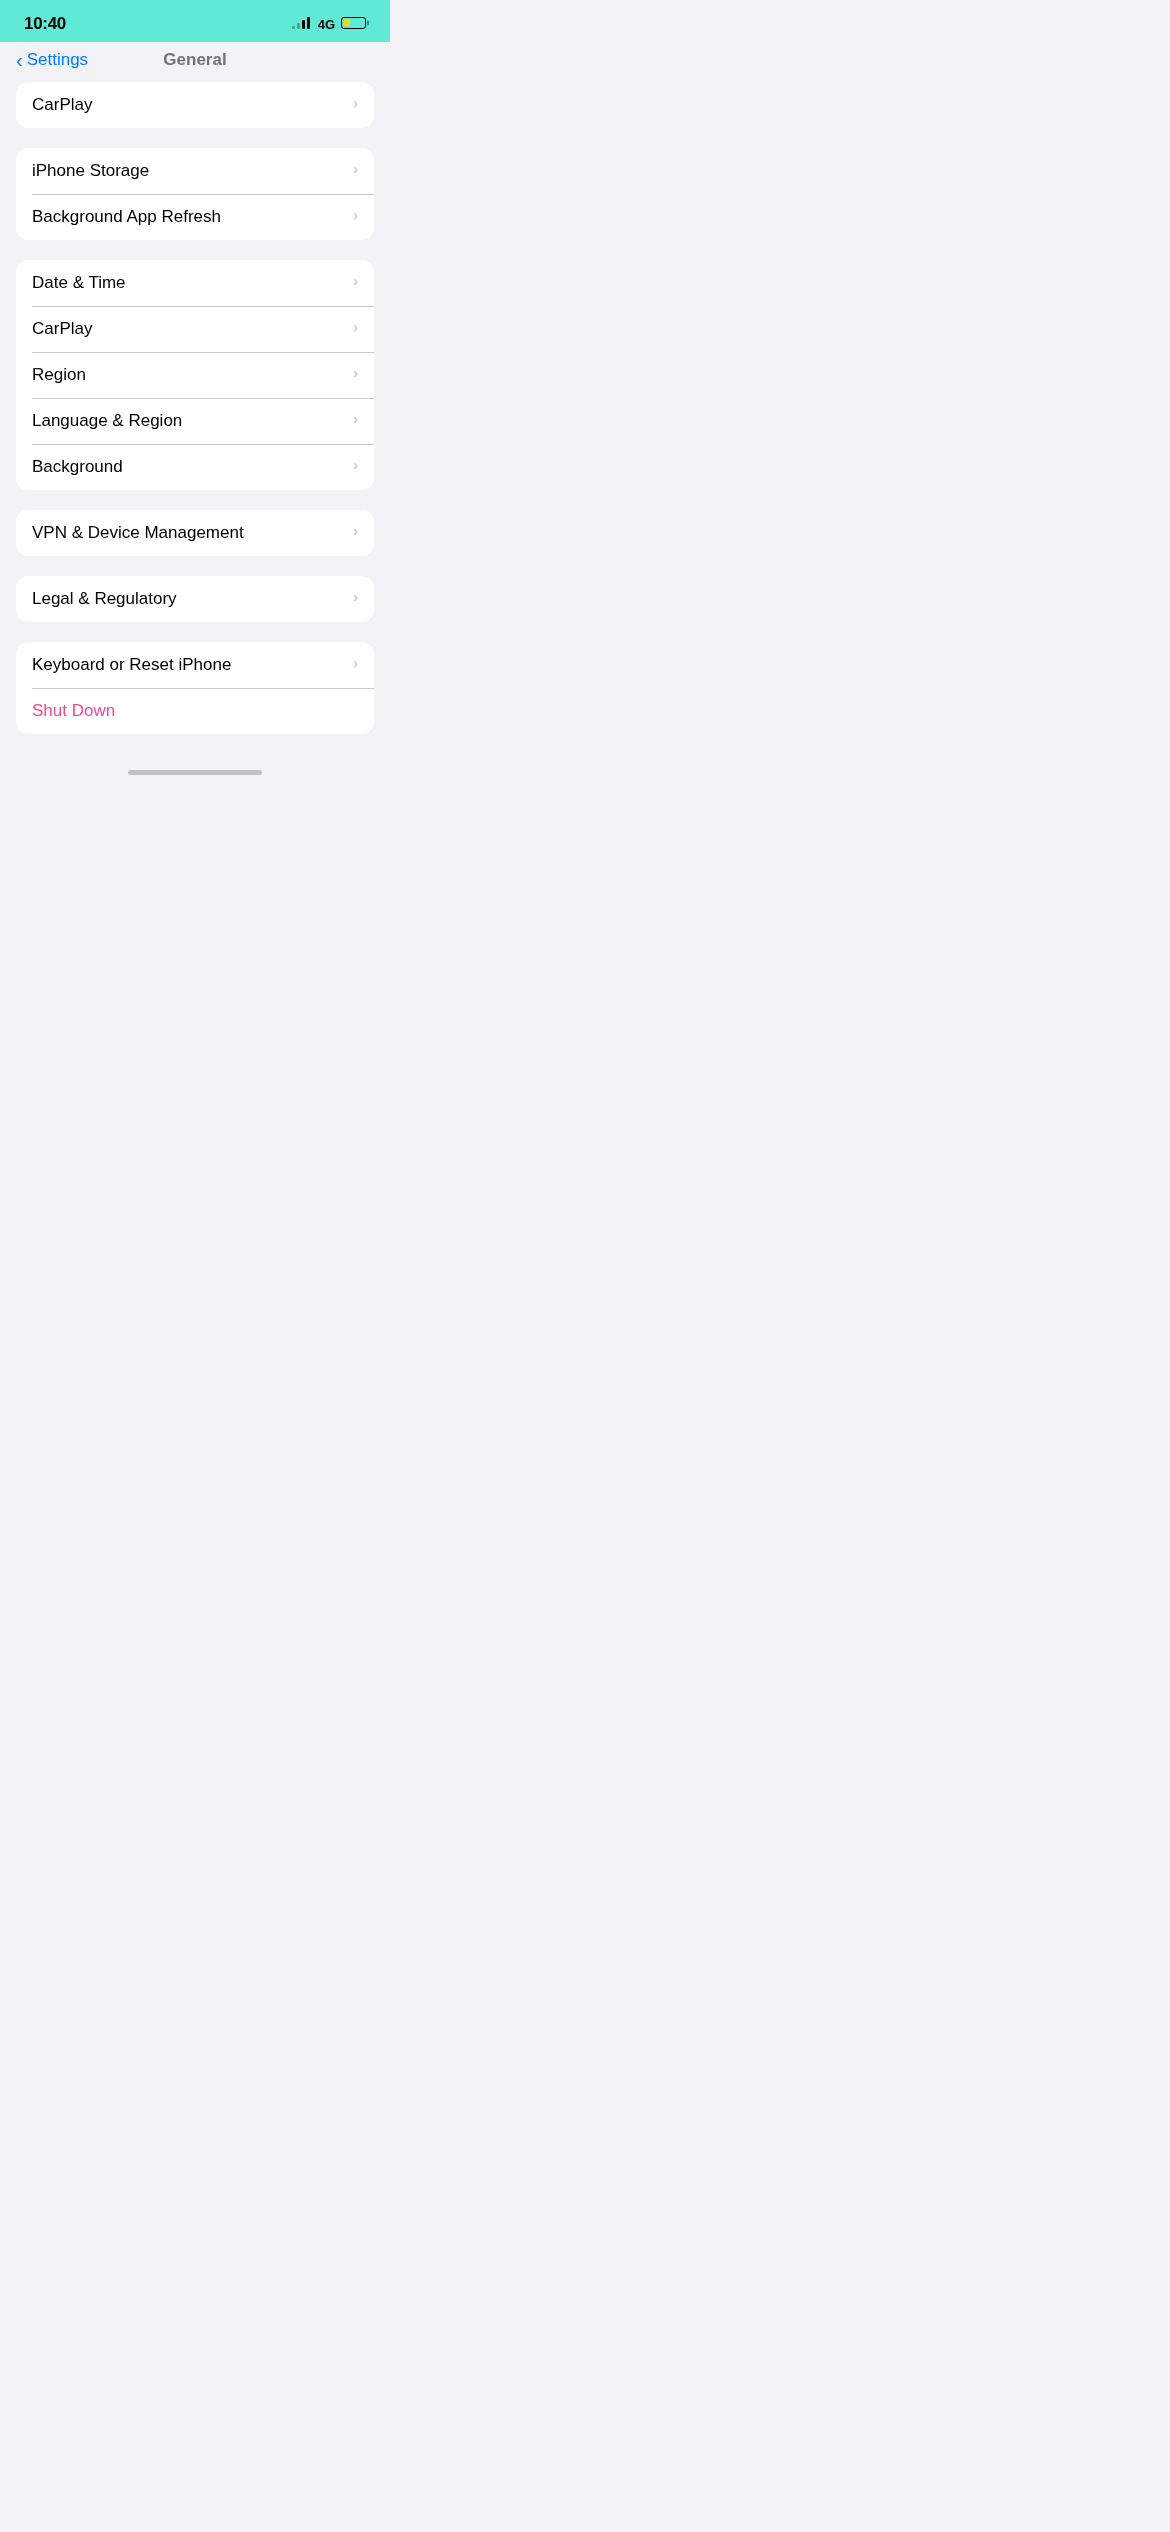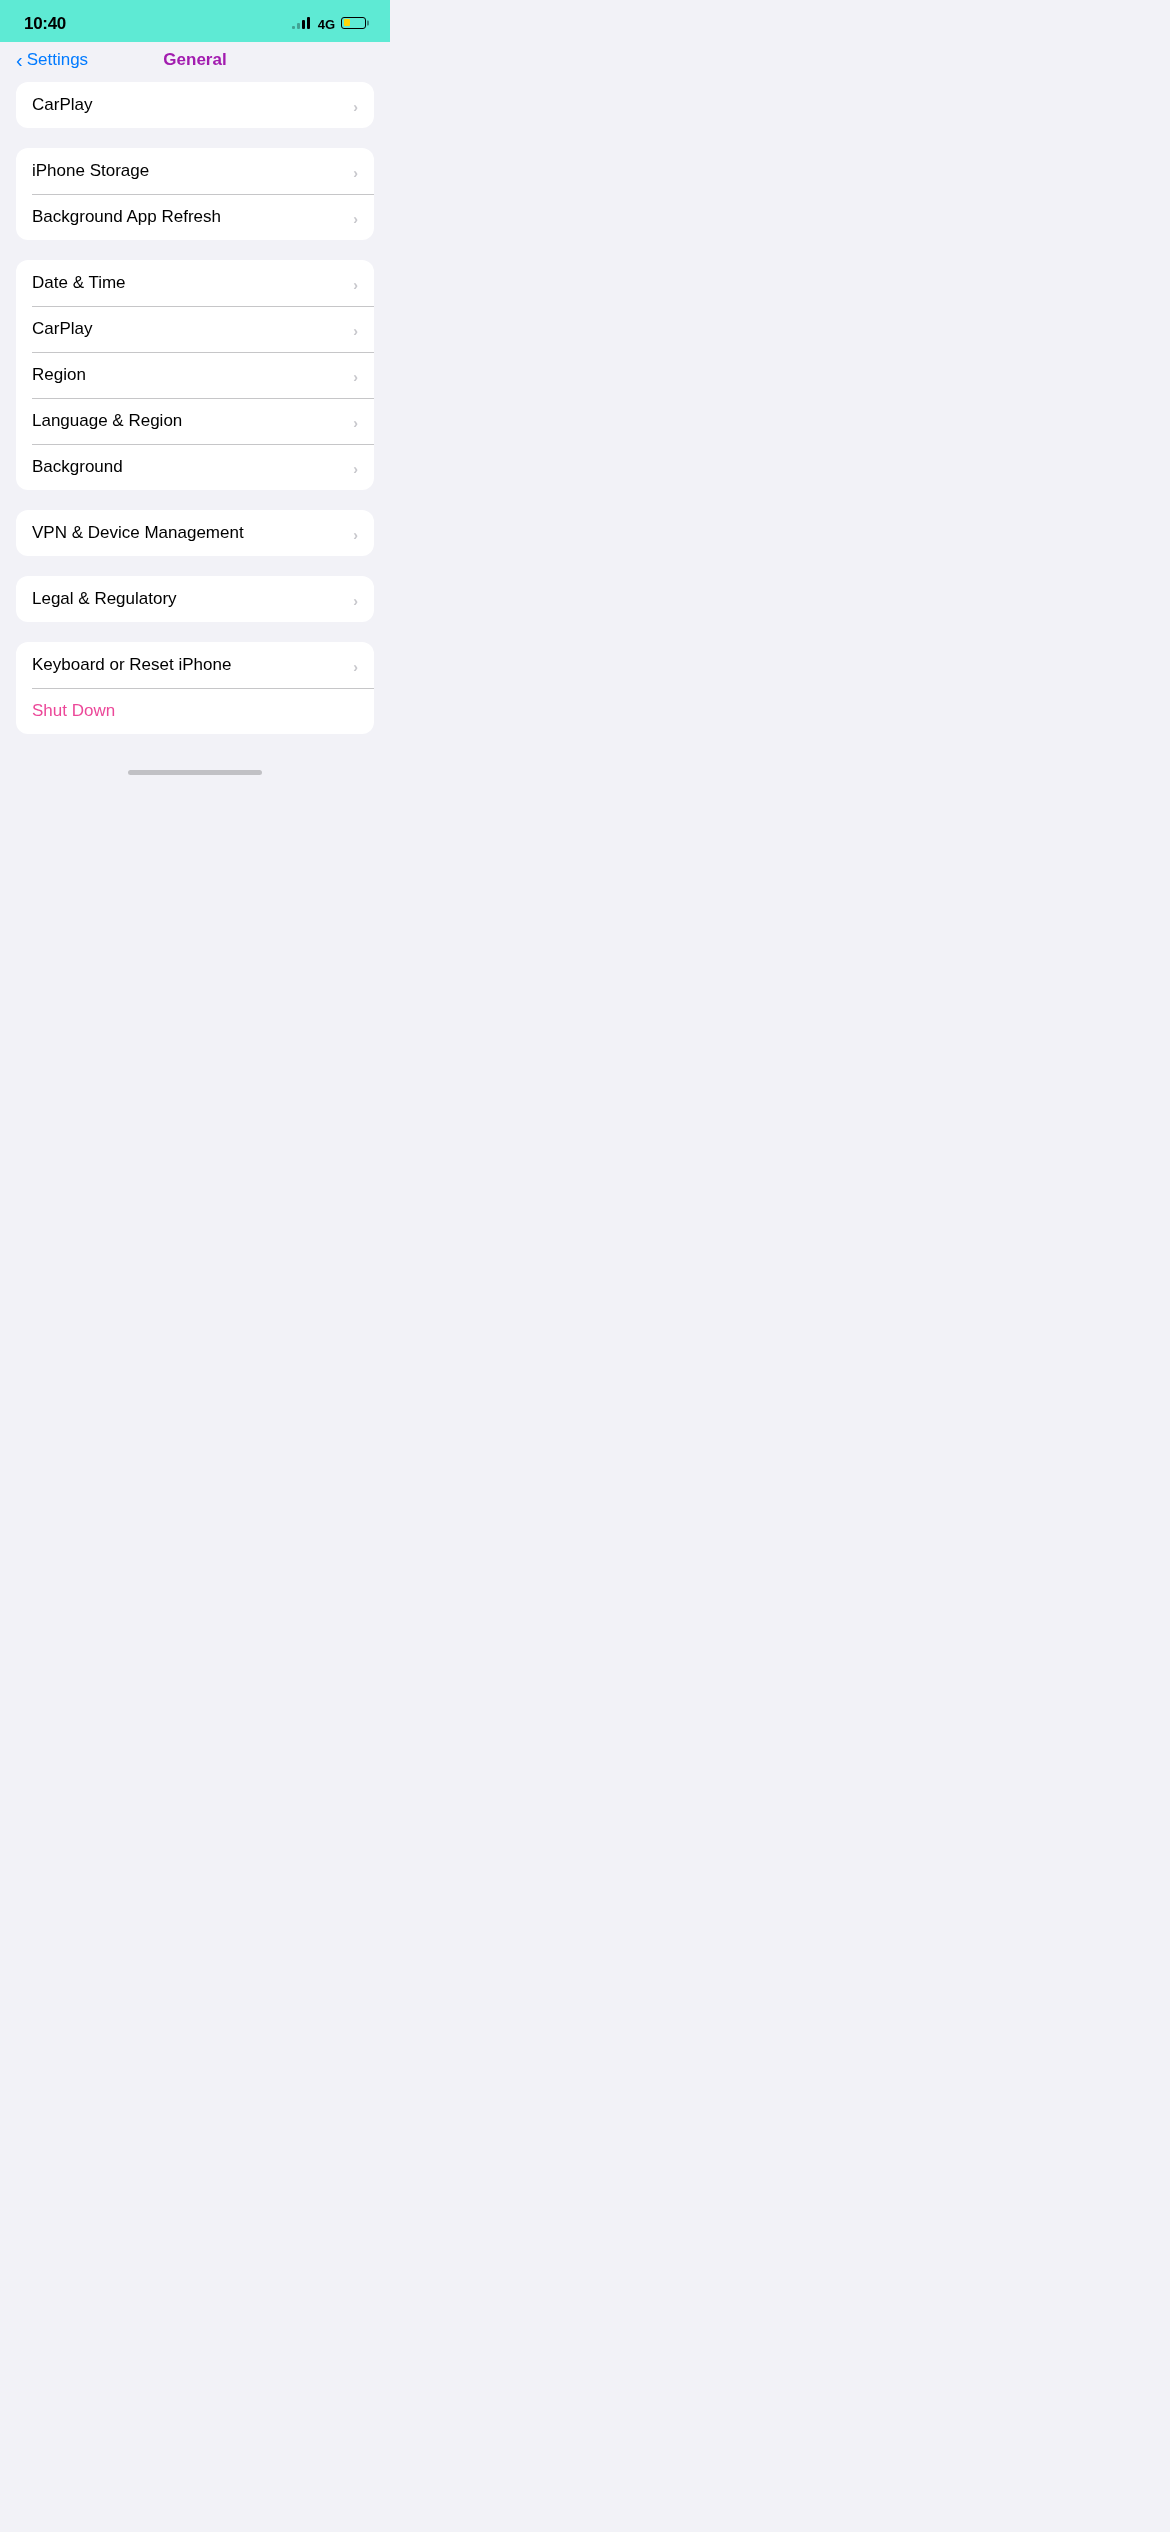--- a/index.html
+++ b/index.html
@@ -121,39 +121,39 @@
 
     .nav-back-chevron {
       font-size: 20px;
       line-height: 1;
       margin-top: -1px;
     }
 
     .nav-title {
       font-size: 17px;
       font-weight: 600;
-      color: #a21caf;
+      color: #737373;
     }
 
     
     .content {
       padding: 0 16px;
     }
 
     
     .settings-group {
       background: #fff;
       border-radius: 12px;
       margin-bottom: 20px;
       overflow: hidden;
     }
 
     .settings-row {
       display: flex;
-      align-items: flex-end;
+      align-items: flex-start;
       justify-content: space-between;
       padding: 13px 16px;
       position: relative;
       cursor: pointer;
       min-height: 44px;
     }
 
     .settings-row + .settings-row::before {
       content: '';
       position: absolute;

